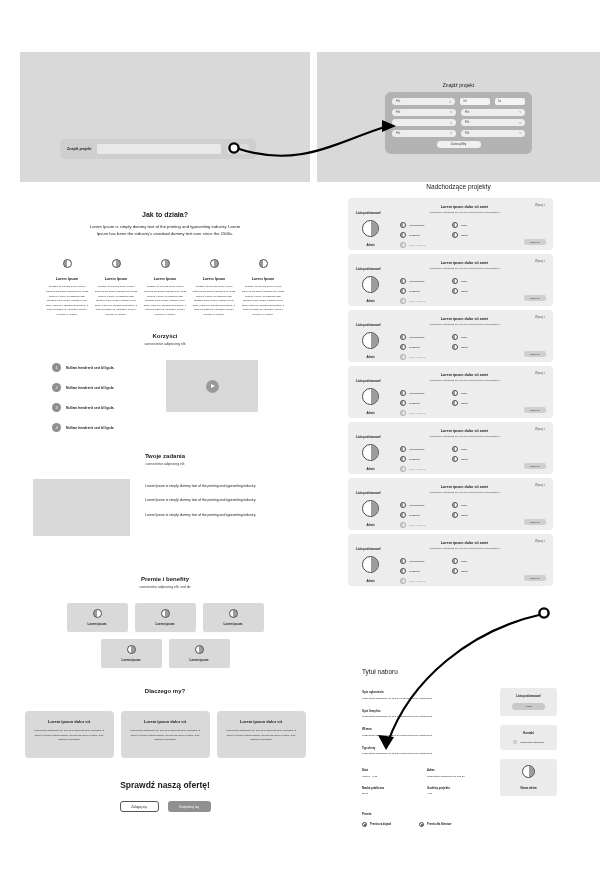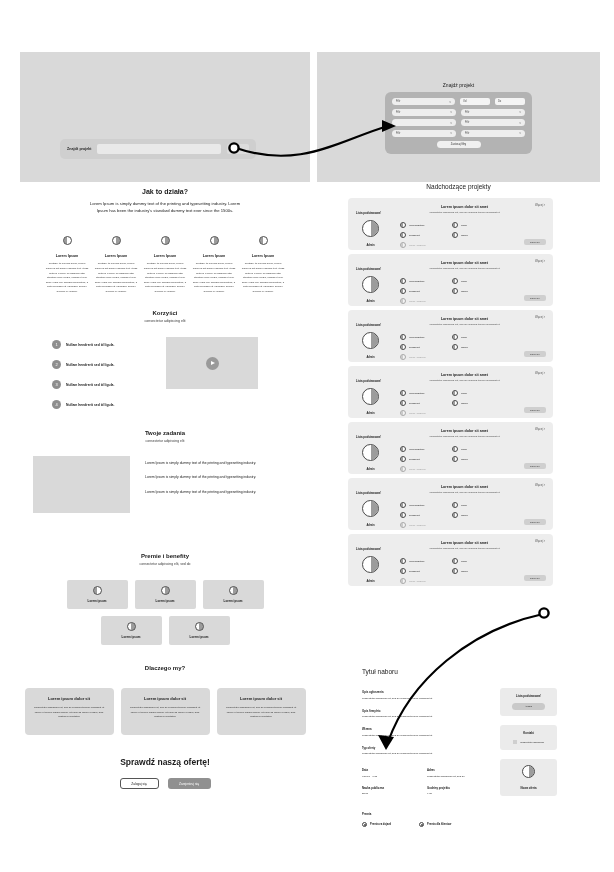--- a/index.html
+++ b/index.html
@@ -31,21 +31,21 @@
          font-size:4px; line-height:1; }
 
   
   #leftHero { left:20px; top:52px; width:290px; height:130px; }
   #searchBar { position:absolute; left:60px; top:139px; width:196px; height:20px;
                background:#cfcfcf; border-radius:5px; display:flex; align-items:center; padding:0 7px; gap:6px; }
   #searchLabel { font-size:3.6px; font-weight:700; color:#222; white-space:nowrap; }
   #searchInput { flex:1; height:10px; background:#e9e9e9; border-radius:2px; }
   #searchBtn { width:22px; height:10px; background:#dcdcdc; border-radius:2px; }
 
-  .sec { position:absolute; left:20px; width:290px; }
+  .sec { position:absolute; left:20px; width:290px;margin-top:23px; }
 
   #howTitle { font-size:7px; }
   #howBody { font-size:4.2px; line-height:1.7; margin-top:5px; }
   #howCols { display:flex; gap:5px; margin-top:17px; padding:0 25px; }
   #howCols .col { flex:1; text-align:center; }
   #howCols .col .ico { width:9px; height:9px; }
   #howCols .col .h { font-size:3.6px; font-weight:700; margin-top:5px; }
   #howCols .col .p { font-size:2.5px; line-height:1.85; margin-top:4px; color:#2e2e2e; }
 
   #korTitle { font-size:6px; }

